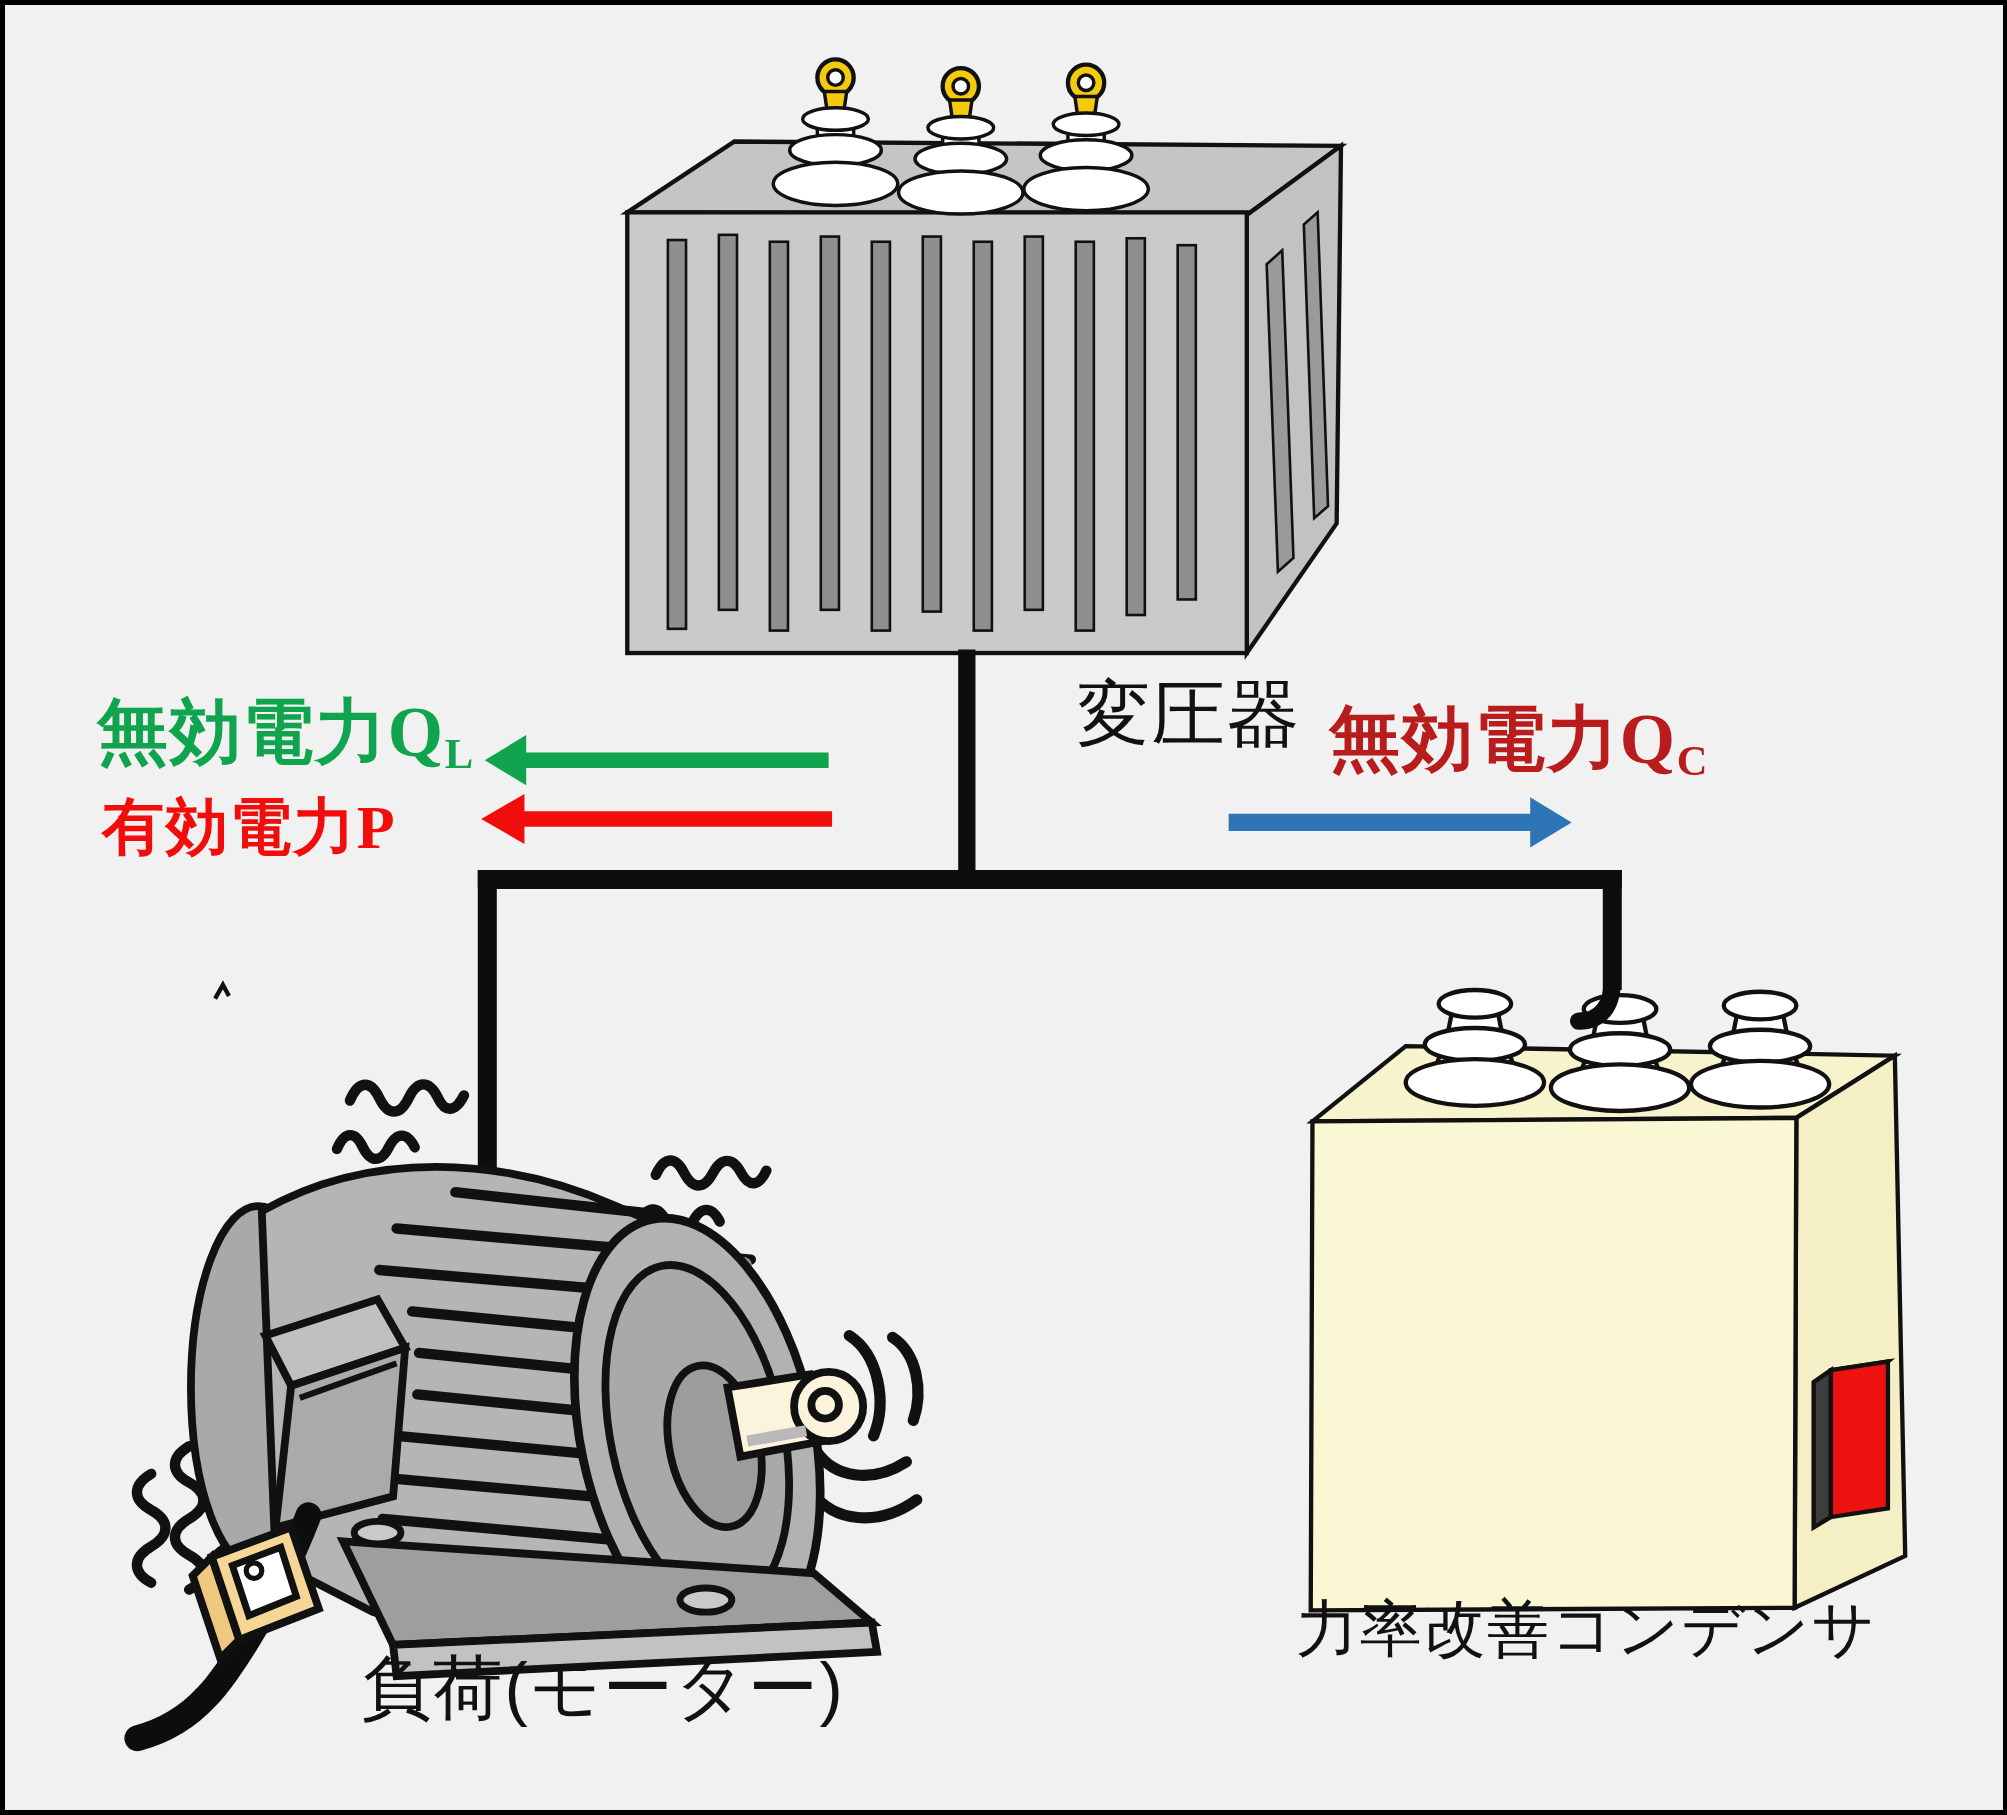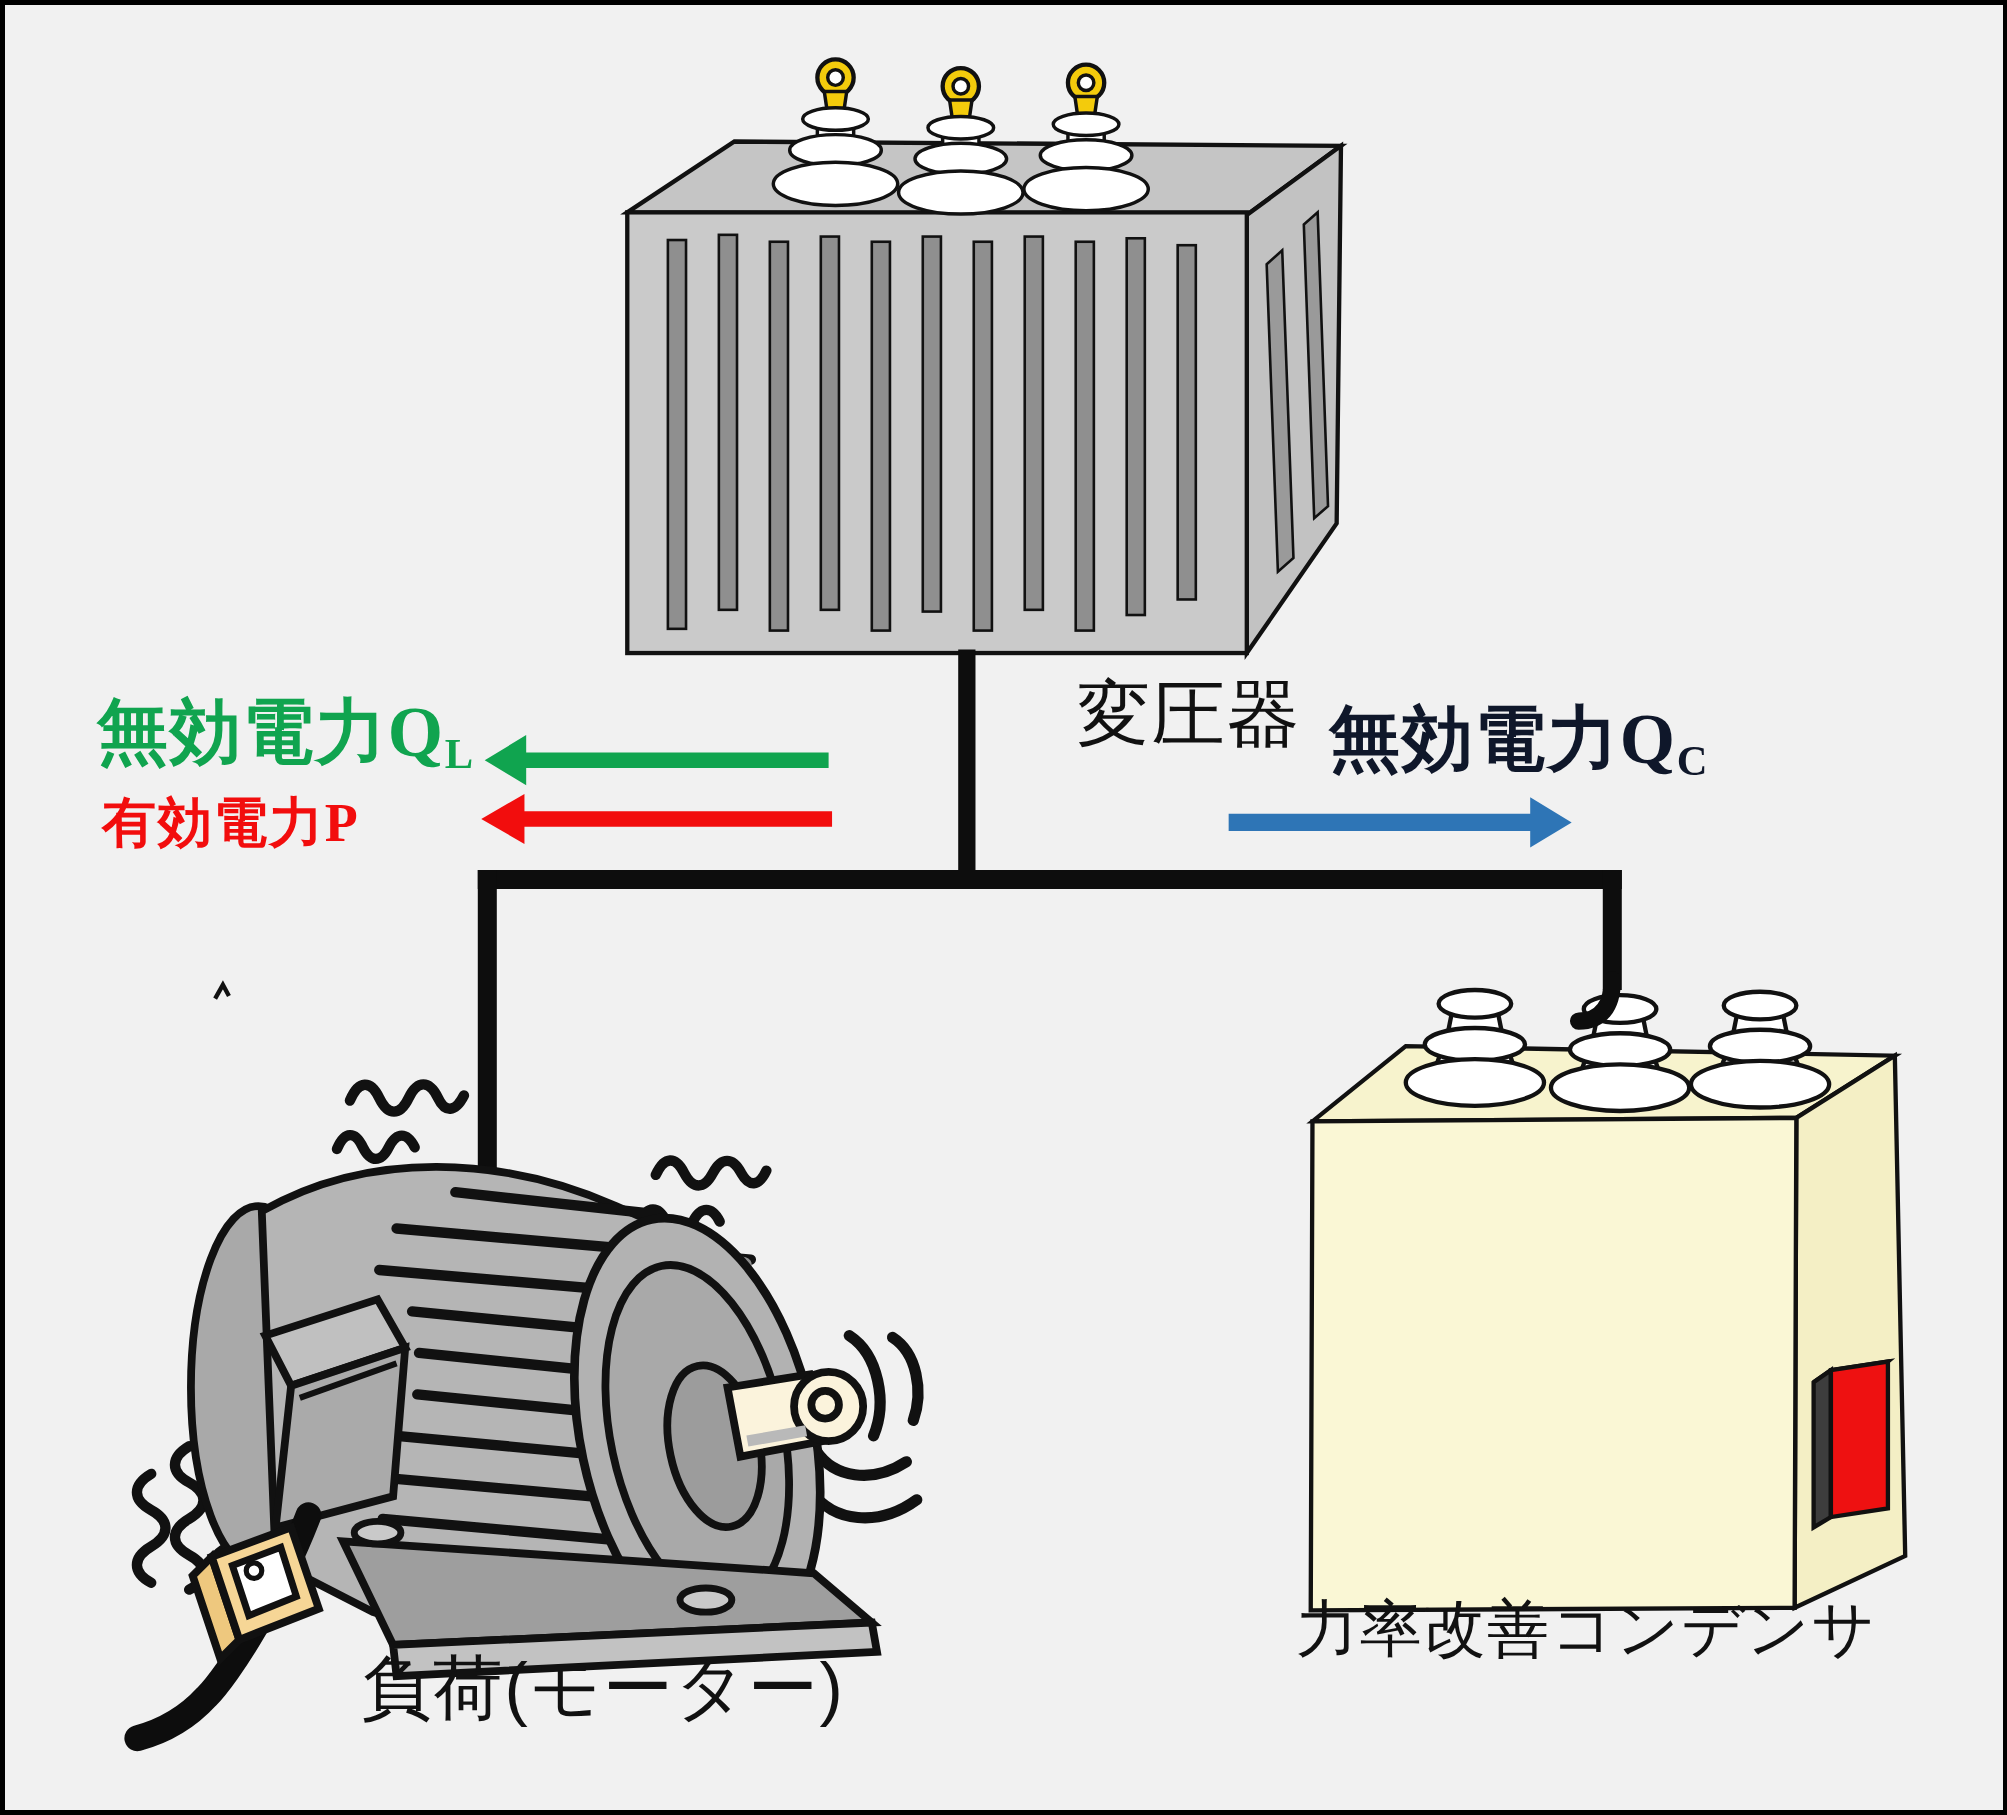--- a/index.html
+++ b/index.html
@@ -17,21 +17,21 @@
     position:absolute;
     white-space:nowrap;
     line-height:1;
     color:#111;
     letter-spacing:1.7px;
   }
   .lbl-sans{font-family:"Liberation Sans",sans-serif;}
   .lbl-serif{font-family:"Liberation Serif",serif;font-weight:bold;}
   .lbl .sub{font-size:0.60em;vertical-align:-0.28em;}
   #lbl-ql{left:92px;top:692px;font-size:71px;}
-  #lbl-p{left:97px;top:791px;font-size:54px;}
+  #lbl-p{left:97px;top:791px;font-size:62px;}
   #lbl-transformer{left:1072px;top:672px;font-size:73px;font-weight:500;}
   #lbl-qc{left:1324px;top:699px;font-size:71px;}
   #lbl-load{left:356px;top:1648px;font-size:70px;}
   #lbl-capacitor{left:1291px;top:1593px;font-size:62px;}
 </style>
 </head>
 <body>
 
 <div class="stage" style="background-color: rgb(241, 241, 241);">
 
@@ -229,21 +229,21 @@
   <div id="lbl-ql" class="lbl lbl-serif" style="color: rgb(16, 164, 79);">
     <span>無効電力Q</span><span class="sub">L</span>
   </div>
 
   <div id="lbl-p" class="lbl lbl-serif" style="color: rgb(242, 13, 13);">
     <span>有効電力P</span>
   </div>
 
   <div id="lbl-transformer" class="lbl lbl-sans">変圧器</div>
 
-  <div id="lbl-qc" class="lbl lbl-serif" style="color: #0f172a;">
+  <div id="lbl-qc" class="lbl lbl-serif" style="color: #b91c1c;">
     <span>無効電力Q</span><span class="sub">C</span>
   </div>
 
   <div id="lbl-load" class="lbl lbl-sans">負荷(モーター)</div>
 
   <div id="lbl-capacitor" class="lbl lbl-sans">力率改善コンデンサ</div>
 </div>
 
 
 </body></html>

